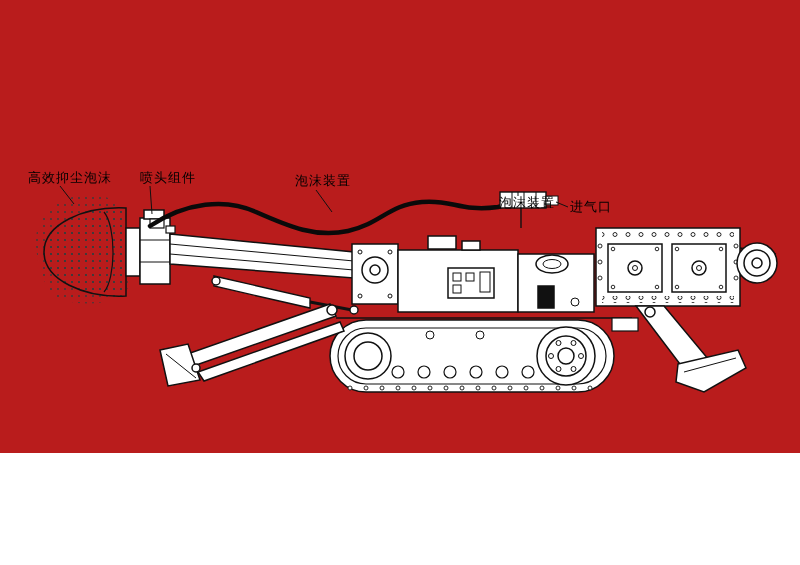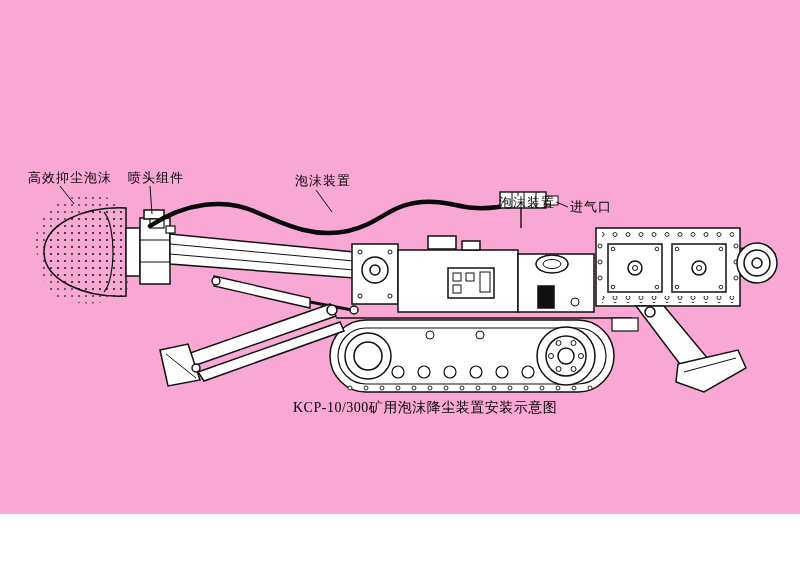--- a/index.html
+++ b/index.html
@@ -4,22 +4,22 @@
 <style>
   * { margin: 0; padding: 0; box-sizing: border-box; }
   html, body { background: #ffffff; }
   body {
     font-family: "Liberation Serif", "DejaVu Serif", serif;
     color: #000;
   }
   .canvas {
     position: relative;
     width: 800px;
-    height: 514px;
-    background: #f9a8d4;
+    height: 453px;
+    background: #b91c1c;
     overflow: hidden;
   }
   .diagram-svg {
     position: absolute;
     left: 0; top: 0;
     width: 800px; height: 565px;
   }
   .label {
     position: absolute;
     font-size: 13px;
@@ -31,21 +31,21 @@
   .caption {
     position: absolute;
     left: 293px;
     top: 399px;
     font-size: 14px;
     letter-spacing: 0.5px;
     white-space: nowrap;
     color: #000;
   }
   .lbl-foam      { left: 28px;  top: 170px; }
-  .lbl-nozzle    { left: 128px; top: 170px; text-align: center; }
+  .lbl-nozzle    { left: 140px; top: 170px; text-align: center; }
   .lbl-hose      { left: 295px; top: 173px; }
   .lbl-foamdev   { left: 499px; top: 195px; }
   .lbl-airinlet  { left: 570px; top: 199px; }
 </style>
 </head>
 <body>
 
 <div class="canvas">
 
   <svg class="diagram-svg" viewBox="0 0 800 565" xmlns="http://www.w3.org/2000/svg">
@@ -230,15 +230,14 @@
       <line x1="568" y1="207" x2="556" y2="202"></line>
     </g>
   </svg>
 
   <div class="label lbl-foam">高效抑尘泡沫</div>
   <div class="label lbl-nozzle">喷头组件</div>
   <div class="label lbl-hose">泡沫装置</div>
   <div class="label lbl-foamdev">泡沫装置</div>
   <div class="label lbl-airinlet">进气口</div>
 
-  <div class="caption">KCP-10/300矿用泡沫降尘装置安装示意图</div>
 
 </div>
 
 </body></html>

